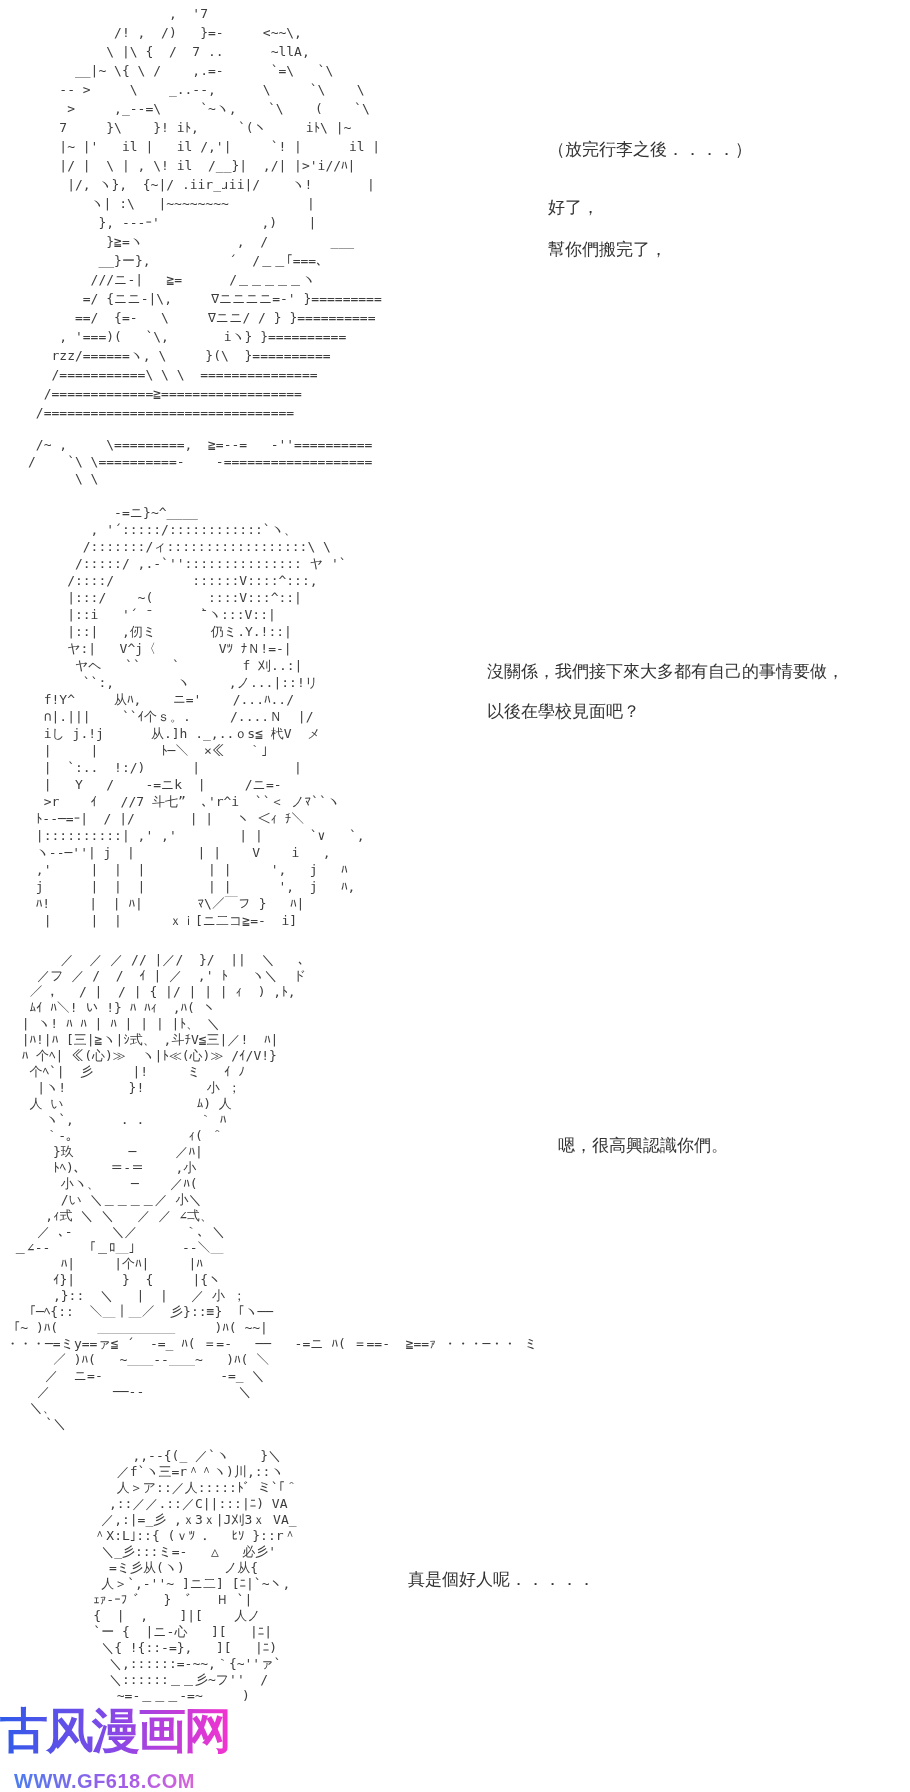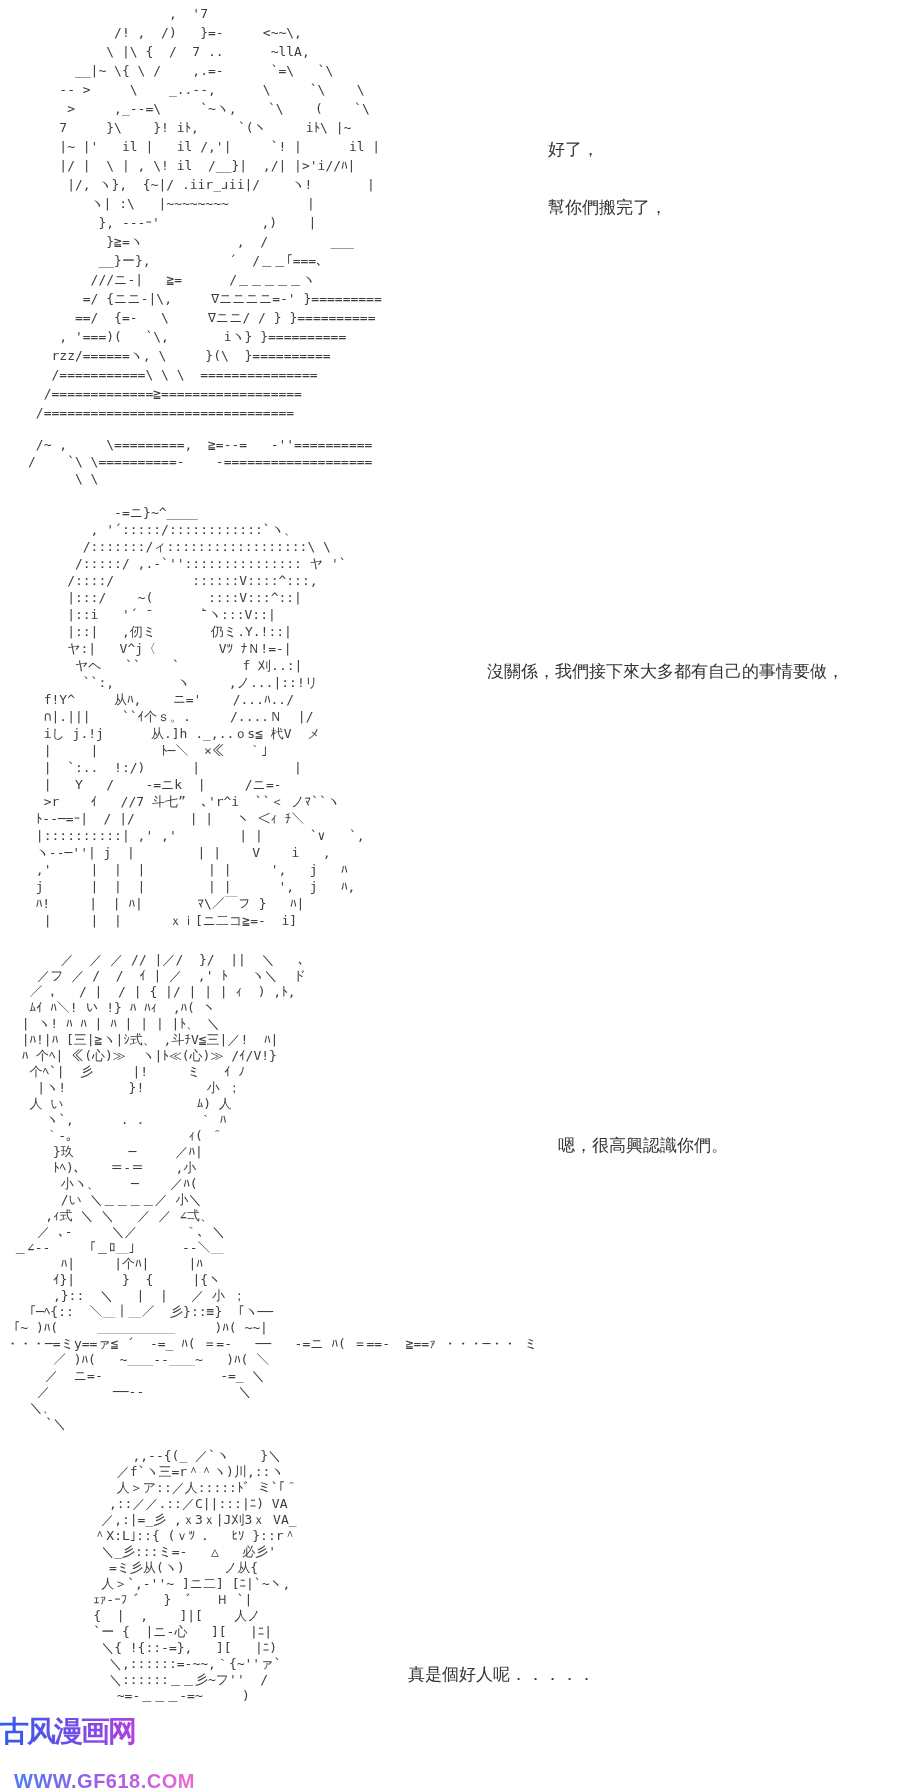--- a/index.html
+++ b/index.html
@@ -24,25 +24,25 @@
   .aa4{left:62px;top:1448px;line-height:16px;}
   
   .dlg{position:absolute;color:#333333;font-size:17px;}
   .dlg p{line-height:20px;white-space:nowrap;}
   .d1{left:548px;top:140px;}
   .d1 p{margin-bottom:22px;}
   .d1 p:first-child{margin-bottom:38px;}
   .d2{left:475px;top:662px;}
   .d2 p{margin-bottom:20px;margin-left:12px;}
   .d3{left:558px;top:1136px;}
-  .d4{left:408px;top:1665px;}
+  .d4{left:408px;top:1570px;}
   
   .watermark{position:absolute;left:0;top:1706px;z-index:5;}
   .wm-title{
-    font-size:29px;font-weight:bold;letter-spacing:-2px;line-height:50px;
+    font-size:48px;font-weight:bold;letter-spacing:-2px;line-height:50px;
     background:linear-gradient(90deg,#2e5bea 0%,#7d4ae8 45%,#f433cf 100%);
     -webkit-background-clip:text;background-clip:text;color:transparent;
   }
   .wm-url{
     margin-left:14px;margin-top:14px;
     font-size:20px;font-weight:bold;letter-spacing:0.5px;
     background:linear-gradient(90deg,#4a7df0 0%,#a35ae8 50%,#f06ad0 100%);
     -webkit-background-clip:text;background-clip:text;color:transparent;
   }
 </style>
@@ -147,26 +147,28 @@
      人＞`,-''~ ]ニ二] [ﾆ|`~ヽ,
     ｪｧ-ｰﾌ ﾞ   }  ﾞ   Ｈ `|
     {  |  ,    ]|[    人ノ
     `ー {  |ニ-心   ][   |ﾆ|
      ＼{ !{::-=},   ][   |ﾆ)
       ＼,::::::=-~~,｀{~''ァ`
       ＼::::::＿＿彡~フ''  /
        ~=-＿＿＿-=~     )</pre>
 
   <div class="dlg d1">
+    <p>（放完行李之後．．．．）</p>
     <p>好了，</p>
     <p>幫你們搬完了，</p>
   </div>
 
   <div class="dlg d2">
     <p>沒關係，我們接下來大多都有自己的事情要做，</p>
+    <p>以後在學校見面吧？</p>
   </div>
 
   <div class="dlg d3">
     <p>嗯，很高興認識你們。</p>
   </div>
 
   <div class="dlg d4">
     <p>真是個好人呢．．．．．</p>
   </div>
 

